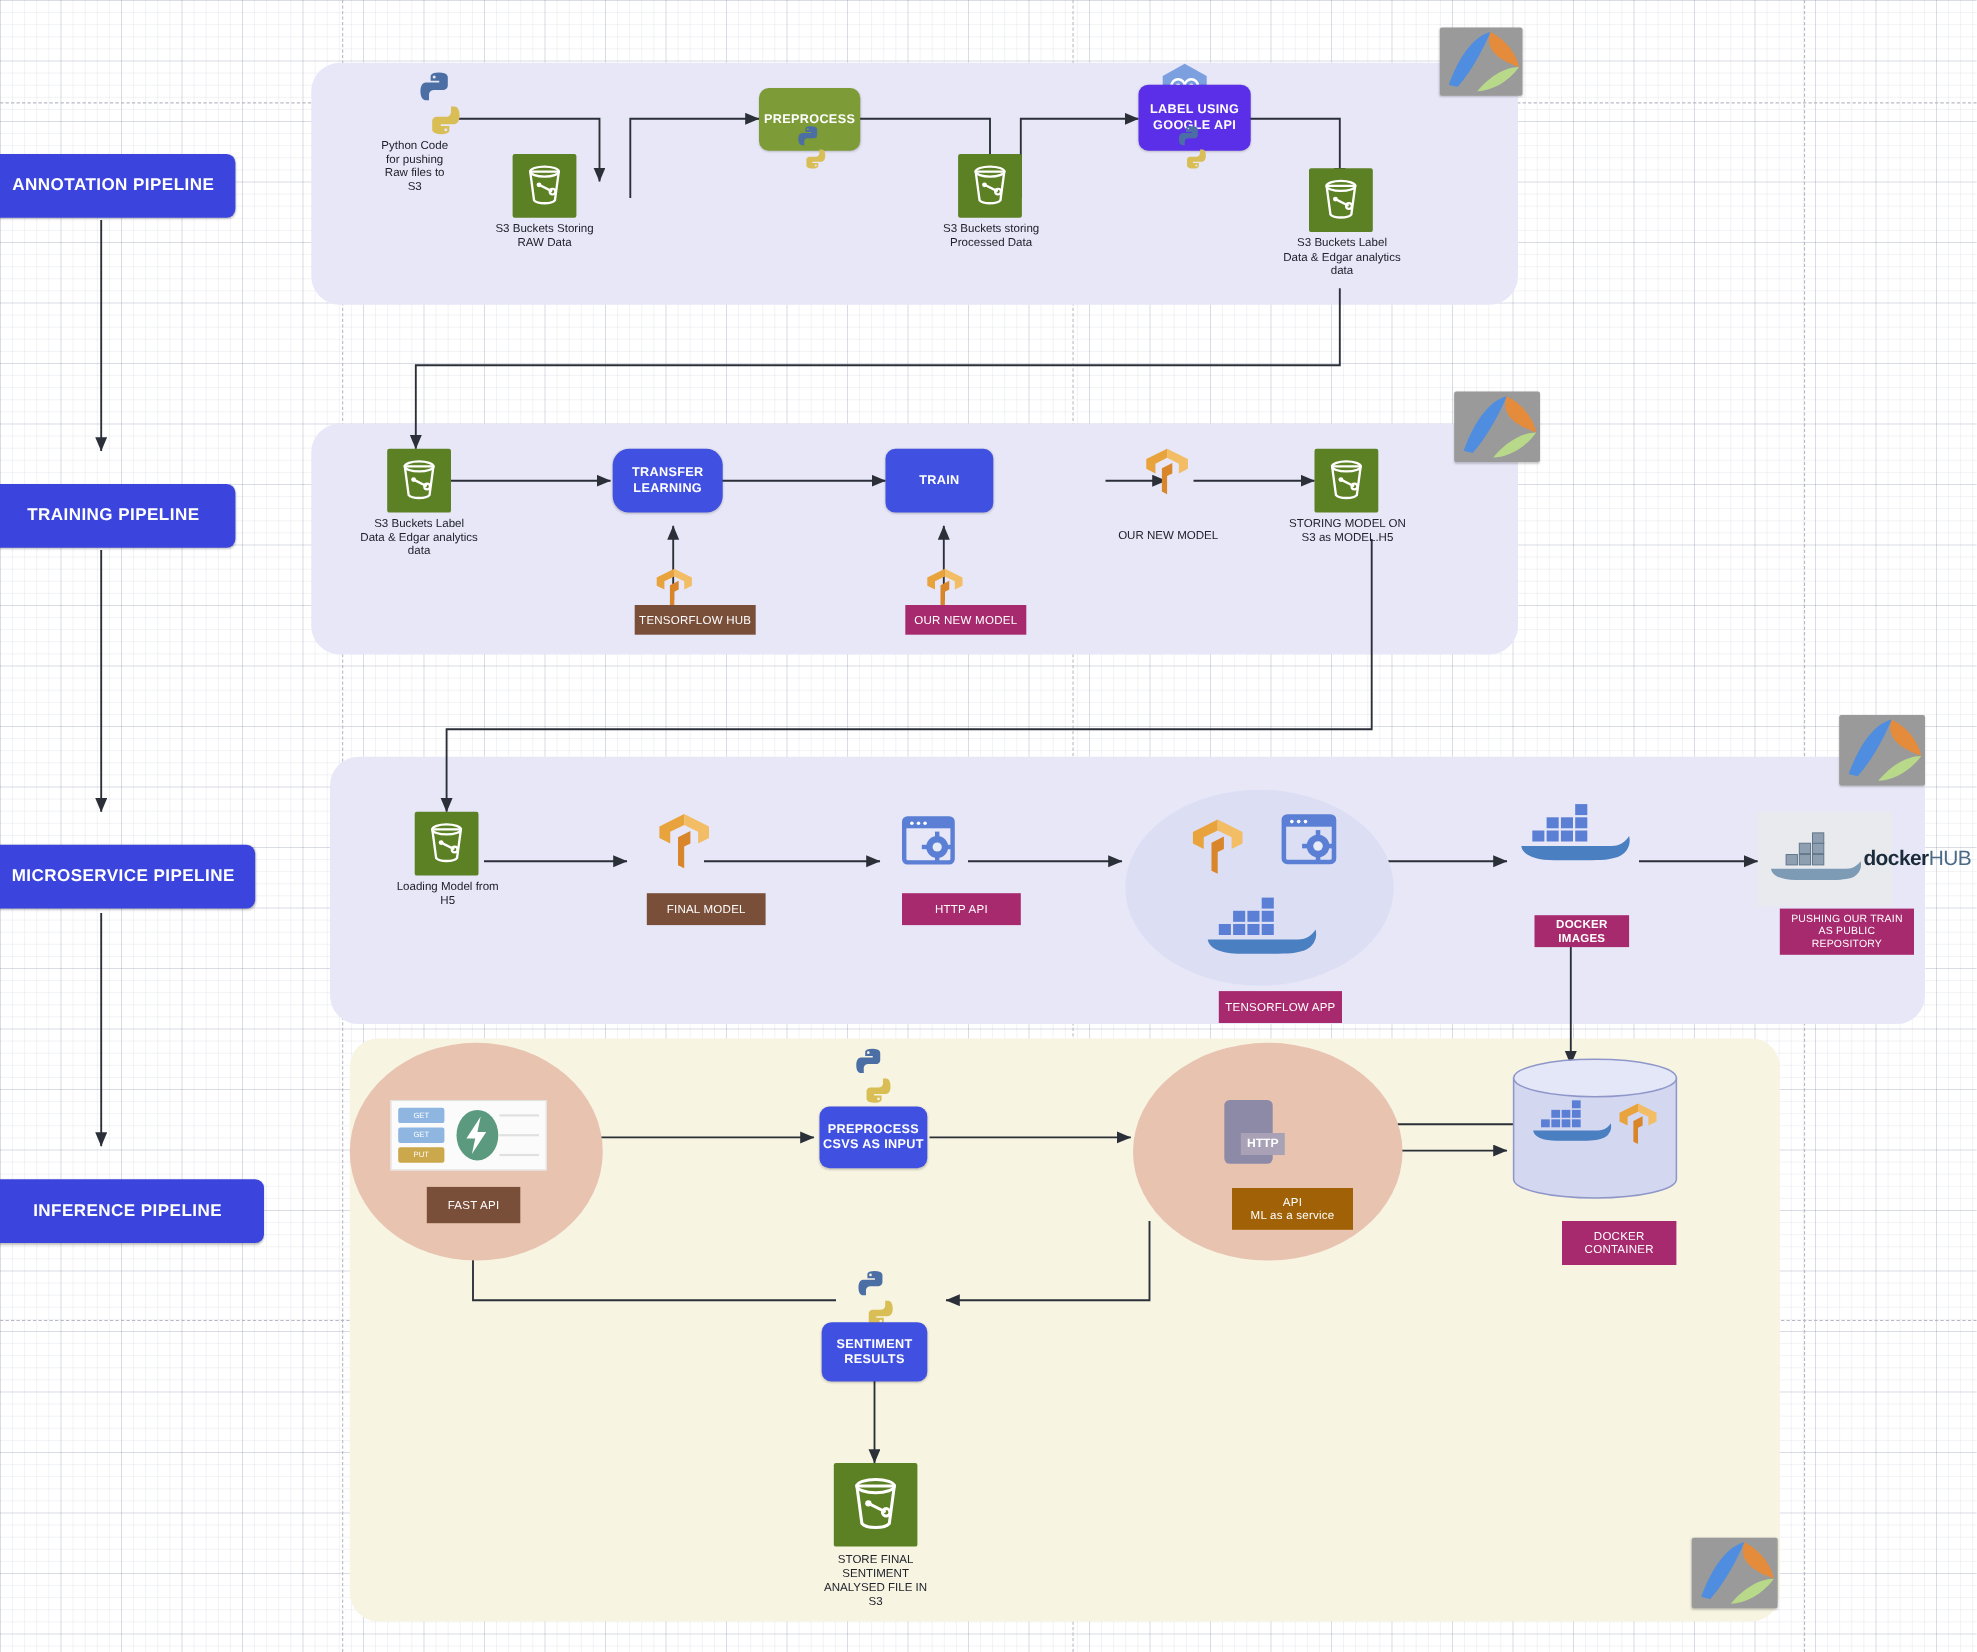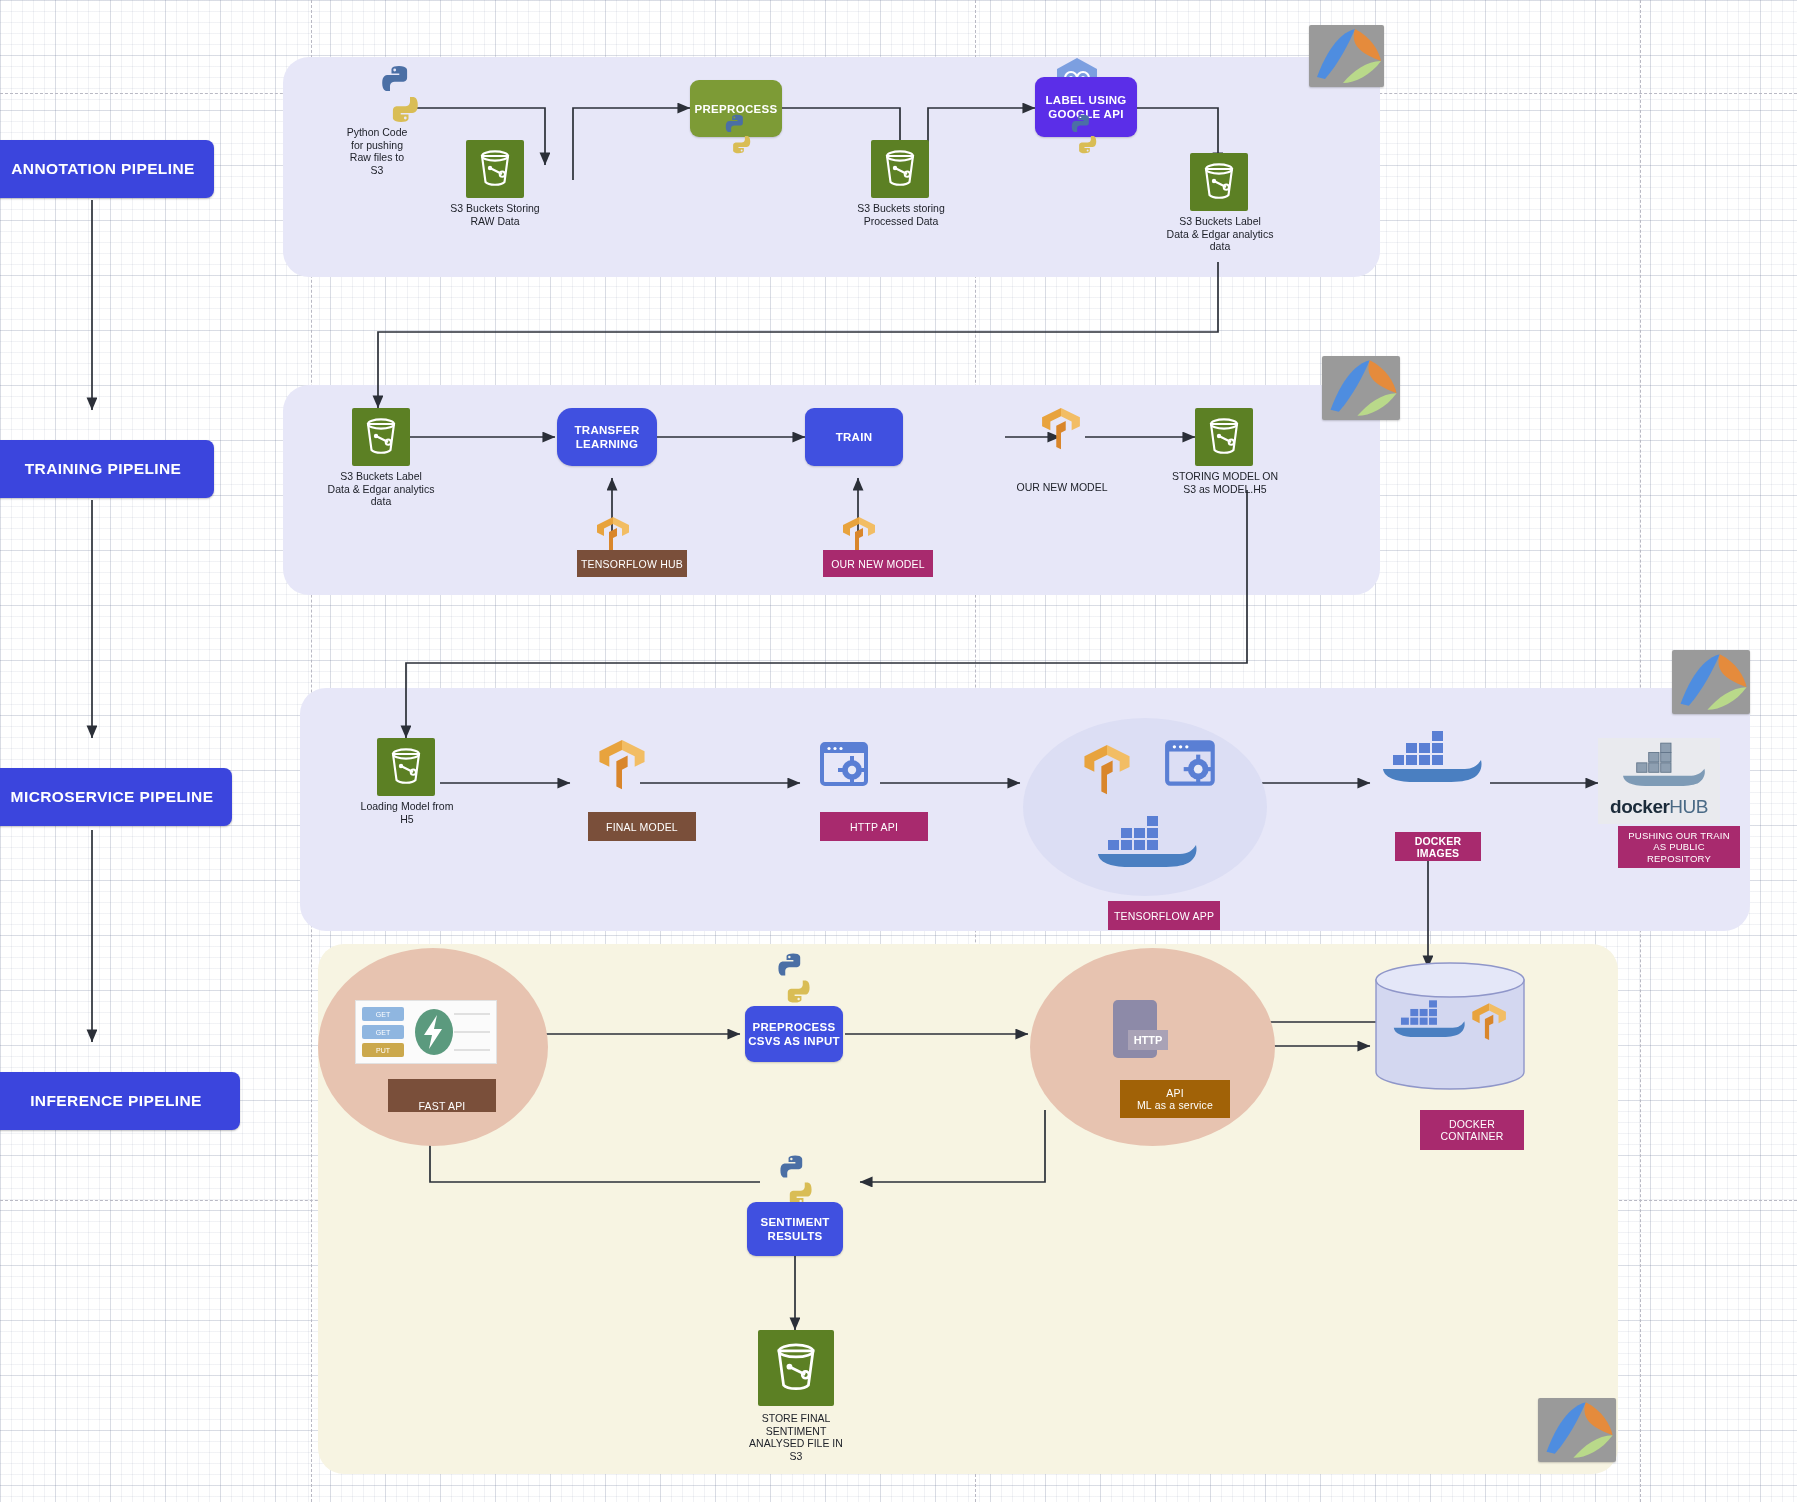--- a/index.html
+++ b/index.html
@@ -86,21 +86,21 @@
   .ell-peach{background:#e7c3b0;}
 
   .airflow{
     position:absolute;background:#9a9a9a;border-radius:2px;
     overflow:hidden;box-shadow:0 1px 2px rgba(0,0,0,.2);
   }
   svg.icon{display:block;overflow:visible;}
   .arrows{position:absolute;inset:0;pointer-events:none;}
   .dockerhub{
     position:absolute;background:#e9eaee;
-    display:flex;flex-direction:column;align-items:center;justify-content:flex-start;
+    display:flex;align-items:center;justify-content:flex-start;
   }
   .dockerhub-text{font-size:19px;letter-spacing:-.5px;color:#1b2b3a;}
   .dockerhub-text b{font-weight:bold;}
   .dockerhub-text span{color:#4a6a86;font-weight:normal;}
   .swagger{position:absolute;background:#fbfbfb;border:1px solid #e2e2e2;}
   .sw-row{position:absolute;border-radius:2px;}
   .sw-get{background:#8fb6e0;}
   .sw-put{background:#cba84c;}
   .sw-line{position:absolute;background:#e0e0e0;height:2px;}
   .http-chip{position:absolute;background:#8d8aa8;border-radius:5px;}
@@ -492,21 +492,21 @@
   <div class="sw-row sw-get" style="left:6px;top:24px;width:42px;height:14px;display:flex;align-items:center;justify-content:center;color:#fff;font-size:7px;">GET</div>
   <div class="sw-row sw-put" style="left:6px;top:42px;width:42px;height:14px;display:flex;align-items:center;justify-content:center;color:#fff;font-size:7px;">PUT</div>
   <div class="sw-line" style="left:98px;top:12px;width:36px;"></div>
   <div class="sw-line" style="left:98px;top:30px;width:36px;"></div>
   <div class="sw-line" style="left:98px;top:48px;width:36px;"></div>
   <svg class="icon" style="position:absolute;left:52px;top:6px;" width="52" height="50" viewBox="0 0 52 50">
     <ellipse cx="26" cy="25" rx="19" ry="23" fill="#5b9a7e"></ellipse>
     <path d="M29 8 L16 28 h8 l-3 14 13 -20 h-8 z" fill="#fff"></path>
   </svg>
 </div>
-<div class="chip" style="left:368px;top:1079px;width:108px;height:33px;background:#7a4f3a;align-items:flex-end;">
+<div class="chip" style="left:368px;top:1079px;width:85px;height:33px;background:#7a4f3a;">
   <span>FAST API</span>
 </div>
 
 <div class="node" style="left:766px;top:950px;">
   <svg class="icon" width="56" height="56" viewBox="0 0 64 64">
     <path d="M31 4c-8 0-7.5 3.5-7.5 3.5v4h7.8v1.6H19.6s-5.4-.6-5.4 7.9c0 8.4 4.7 8.1 4.7 8.1h3.1v-4.6s-.2-4.7 4.6-4.7h8.1s4.4.07 4.4-4.3V8.5S39.8 4 31 4zm-4.3 2.6a1.4 1.4 0 1 1 0 2.8 1.4 1.4 0 0 1 0-2.8z" fill="#4b6fa5"></path>
     <path d="M33 60c8 0 7.5-3.5 7.5-3.5v-4h-7.8v-1.6h11.7s5.4.6 5.4-7.9c0-8.4-4.7-8.1-4.7-8.1h-3.1v4.6s.2 4.7-4.6 4.7h-8.1s-4.4-.07-4.4 4.3v7.1S24.2 60 33 60zm4.3-2.6a1.4 1.4 0 1 1 0-2.8 1.4 1.4 0 0 1 0 2.8z" fill="#d9bd55"></path>
   </svg>
 </div>
 <div class="rbox rbox-blue" style="left:745px;top:1006px;width:98px;height:56px;">

